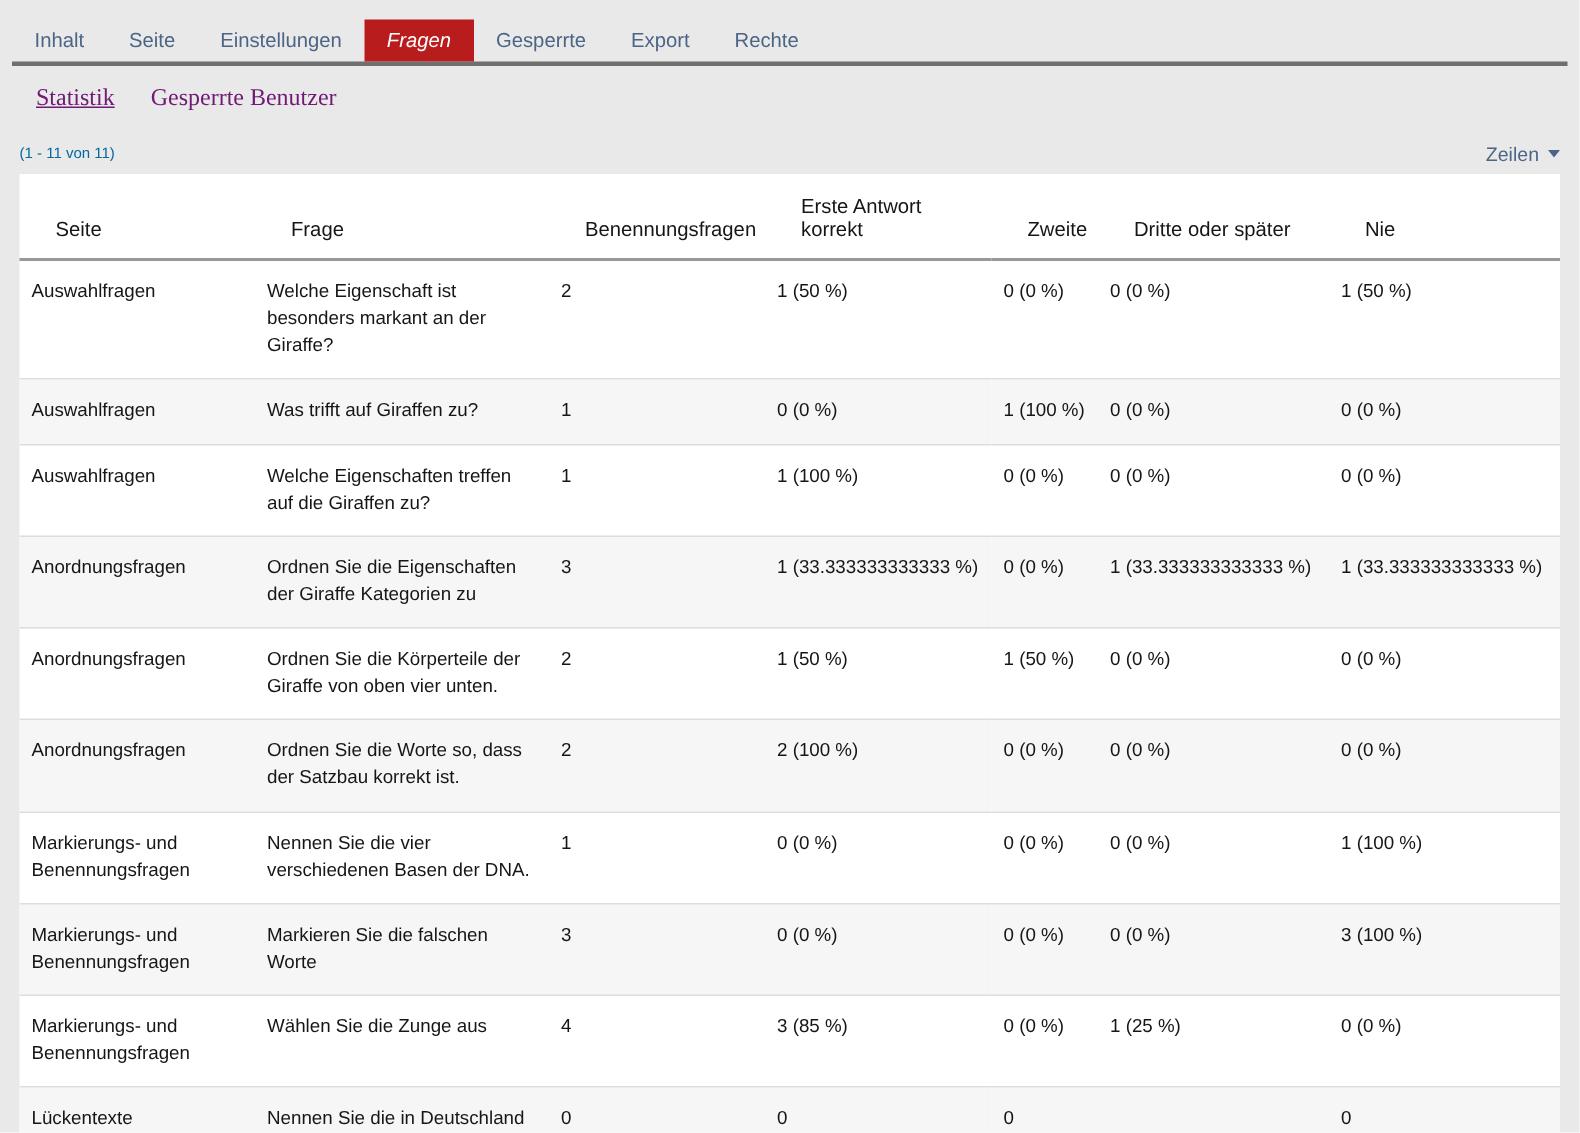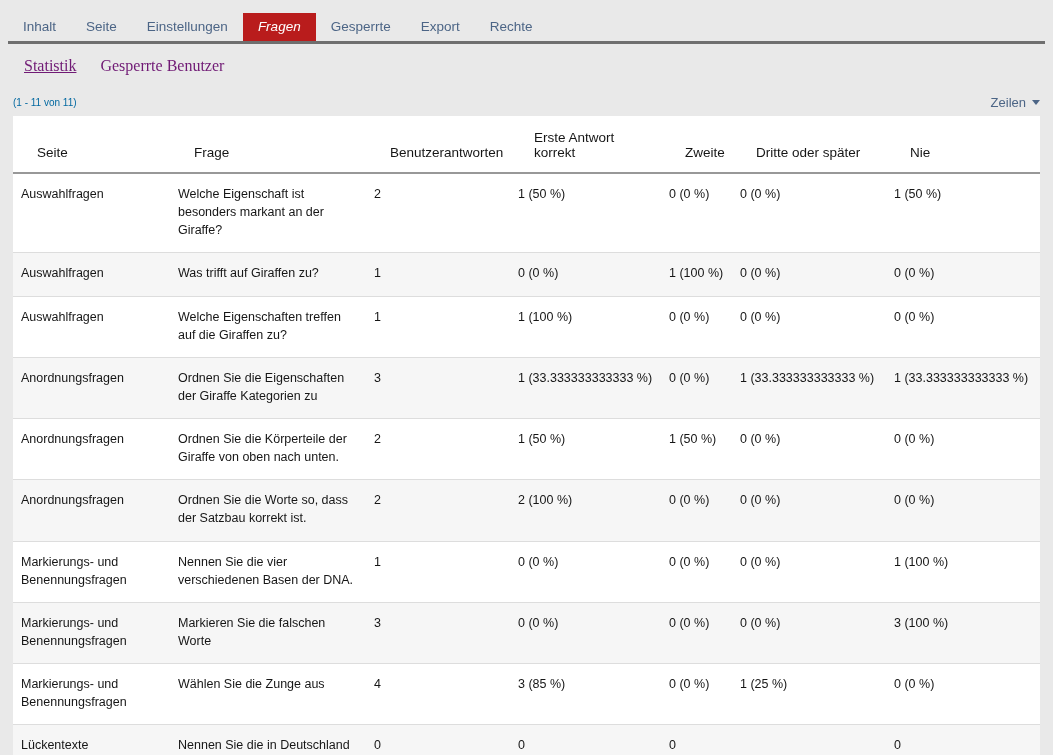--- a/index.html
+++ b/index.html
@@ -120,21 +120,21 @@
       <col class="c-benutzer">
     <col class="c-erste">
       <col class="c-zweite">
       <col class="c-dritte">
       <col class="c-nie">
   </colgroup>
   <thead>
     <tr>
         <th>Seite</th>
         <th>Frage</th>
-        <th>Benutzerantworten</th>
+        <th>Benennungsfragen</th>
         <th>Erste Antwort korrekt</th>
         <th>Zweite</th>
         <th>Dritte oder später</th>
         <th>Nie</th>
       </tr>
   </thead>
   <tbody>
       <tr>
         <td>Auswahlfragen</td>
         <td>Welche Eigenschaft ist besonders markant an der Giraffe?</td>
@@ -166,21 +166,21 @@
         <td>Anordnungsfragen</td>
         <td>Ordnen Sie die Eigenschaften der Giraffe Kategorien zu</td>
         <td class="num">3</td>
         <td class="num">1 (33.333333333333 %)</td>
         <td class="num">0 (0 %)</td>
         <td class="num">1 (33.333333333333 %)</td>
         <td class="num">1 (33.333333333333 %)</td>
       </tr>
       <tr>
         <td>Anordnungsfragen</td>
-        <td>Ordnen Sie die Körperteile der Giraffe von oben nach unten.</td>
+        <td>Ordnen Sie die Körperteile der Giraffe von oben vier unten.</td>
         <td class="num">2</td>
         <td class="num">1 (50 %)</td>
         <td class="num">1 (50 %)</td>
         <td class="num">0 (0 %)</td>
         <td class="num">0 (0 %)</td>
       </tr>
       <tr>
         <td>Anordnungsfragen</td>
         <td>Ordnen Sie die Worte so, dass der Satzbau korrekt ist.</td>
         <td class="num">2</td>

